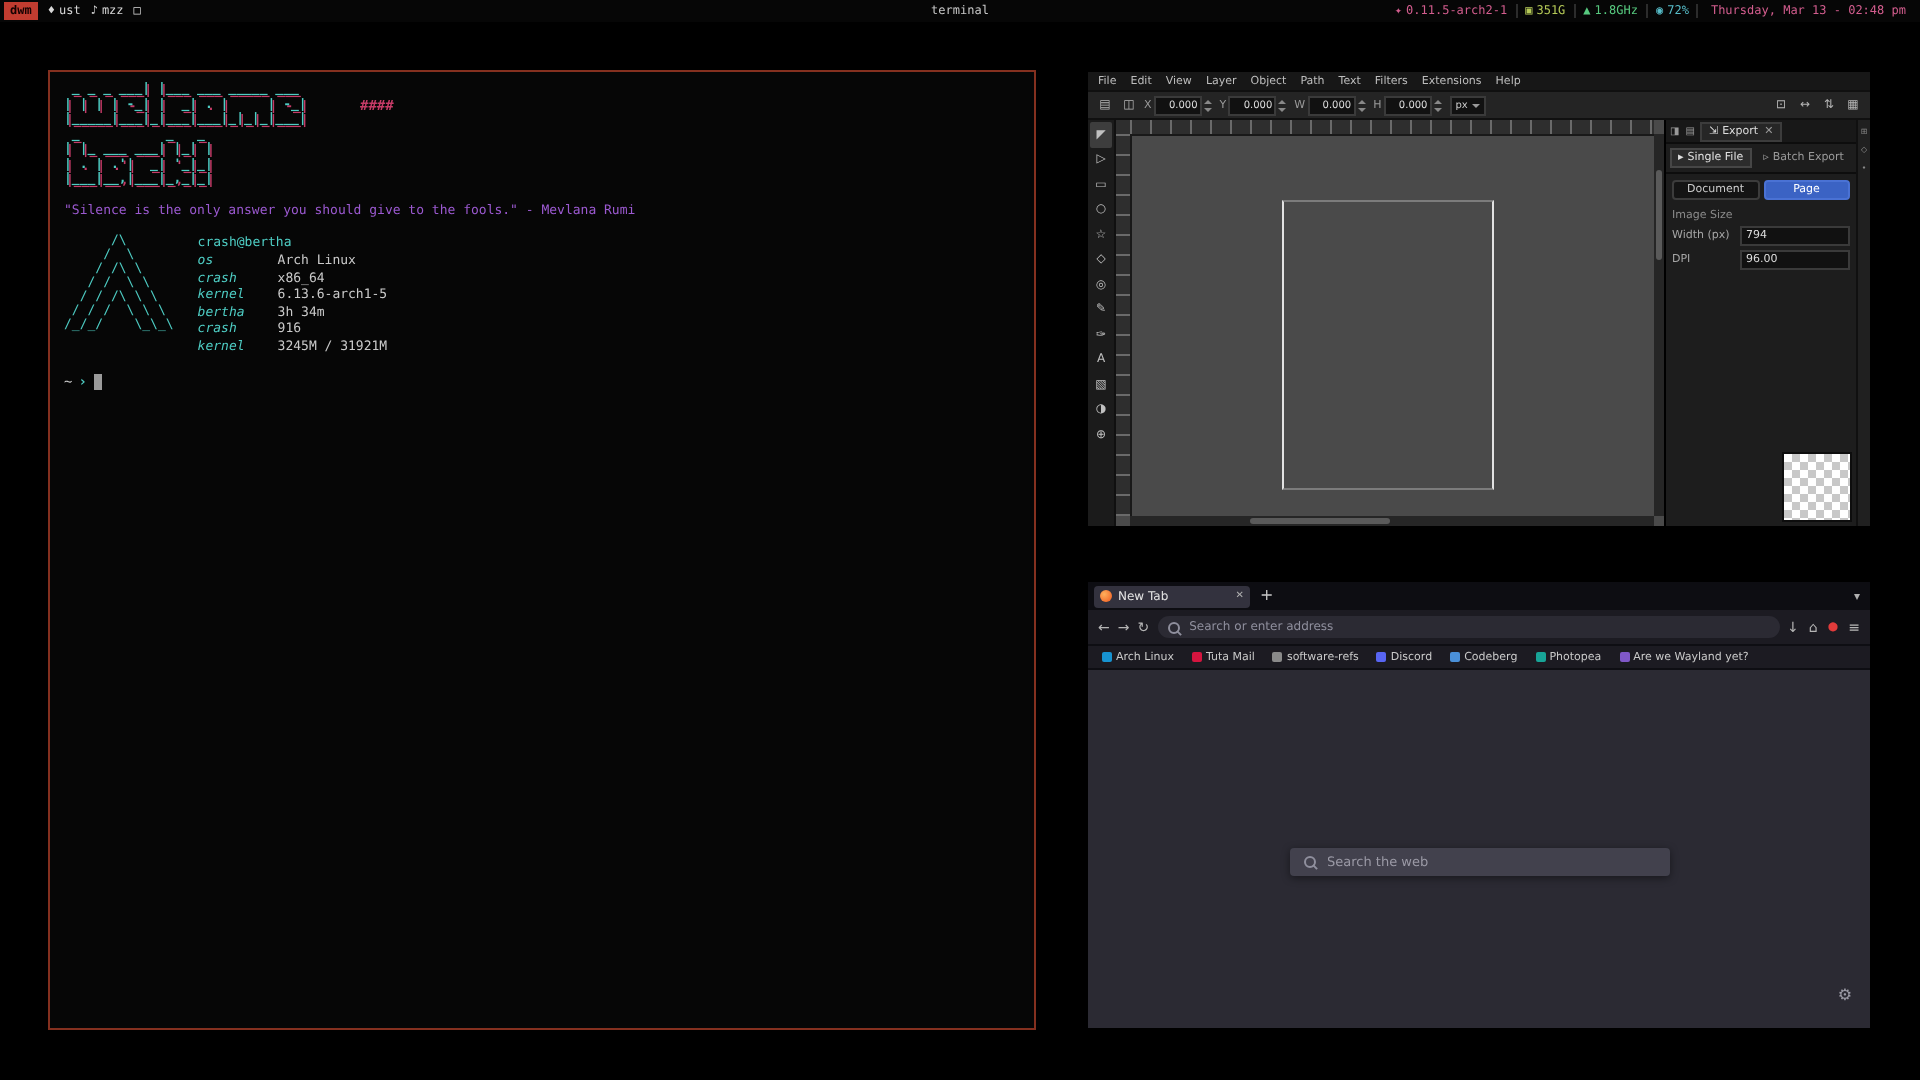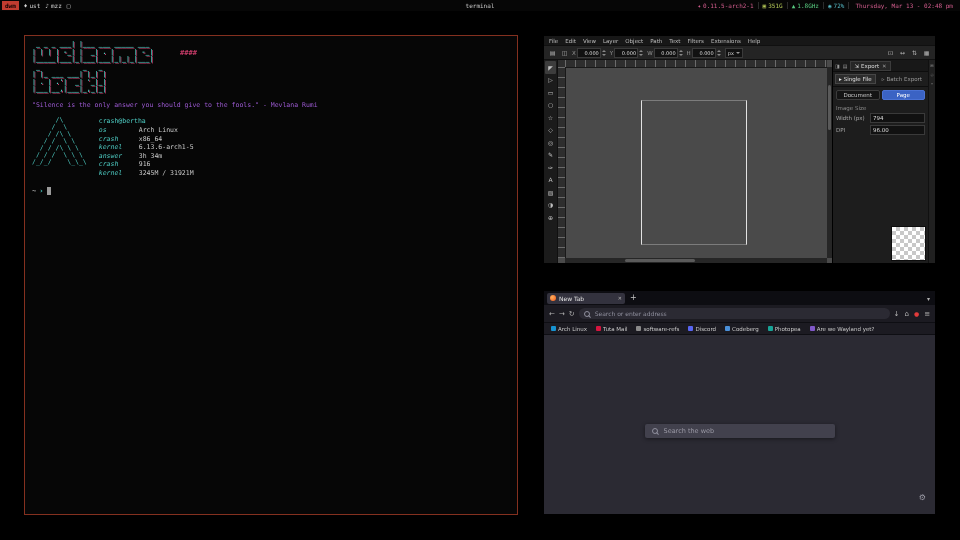--- a/index.html
+++ b/index.html
@@ -173,21 +173,21 @@
       <div class="fetch-row">
         <span class="fetch-label">os</span><span class="fetch-value">Arch Linux</span>
       </div>
       <div class="fetch-row">
         <span class="fetch-label">crash</span><span class="fetch-value">x86_64</span>
       </div>
       <div class="fetch-row">
         <span class="fetch-label">kernel</span><span class="fetch-value">6.13.6-arch1-5</span>
       </div>
       <div class="fetch-row">
-        <span class="fetch-label">answer</span><span class="fetch-value">3h 34m</span>
+        <span class="fetch-label">bertha</span><span class="fetch-value">3h 34m</span>
       </div>
       <div class="fetch-row">
         <span class="fetch-label">crash</span><span class="fetch-value">916</span>
       </div>
       <div class="fetch-row">
         <span class="fetch-label">kernel</span><span class="fetch-value">3245M / 31921M</span>
       </div>
     </div>
   </div>
   <div class="term-prompt">

